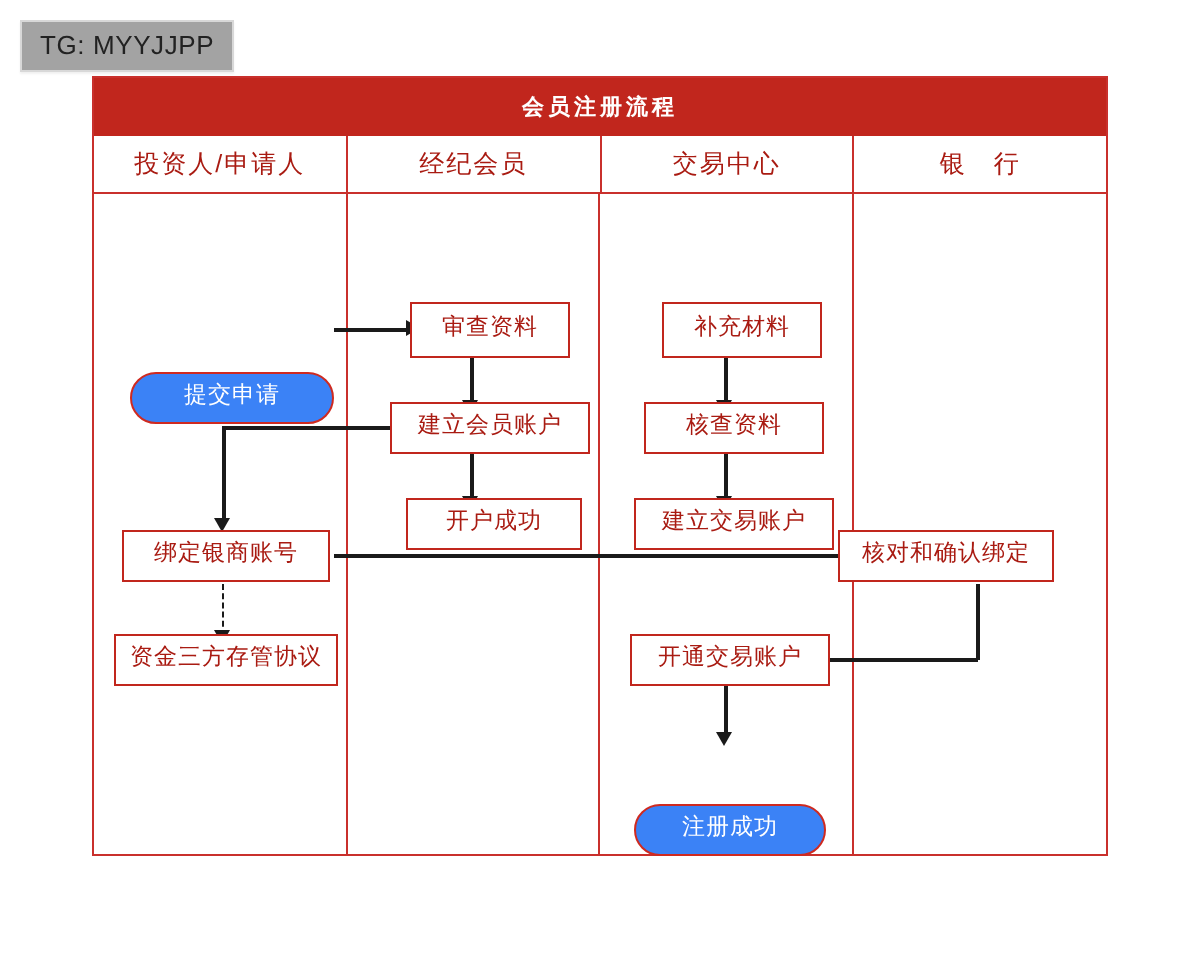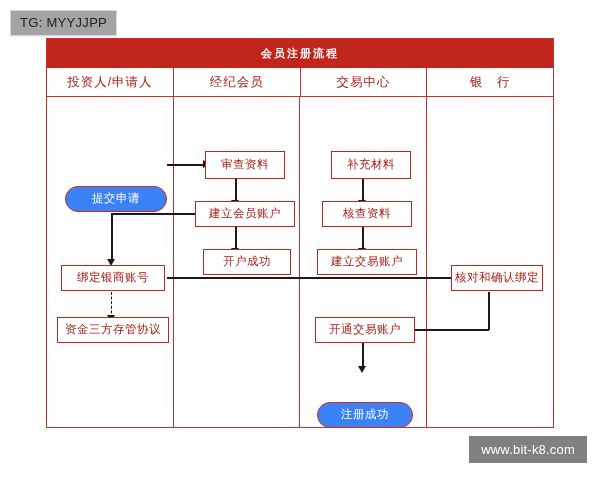--- a/index.html
+++ b/index.html
@@ -229,25 +229,24 @@
       <div class="node box" style="left:148px; top:104px; width:100px; height:26px;">建立会员账户</div>
 
       <div class="node box" style="left:275px; top:104px; width:90px; height:26px;">核查资料</div>
 
       <div class="node box" style="left:156px; top:152px; width:88px; height:26px;">开户成功</div>
 
       <div class="node box" style="left:270px; top:152px; width:100px; height:26px;">建立交易账户</div>
 
       <div class="node box" style="left:14px; top:168px; width:104px; height:26px;">绑定银商账号</div>
 
-      <div class="node box" style="left:404px; top:168px; width:92px; height:26px;">核对和确认绑定</div>
+      <div class="node box" style="left:372px; top:168px; width:108px; height:26px;">核对和确认绑定</div>
 
       <div class="node box" style="left:10px; top:220px; width:112px; height:26px;text-align:right;">资金三方存管协议</div>
 
       <div class="node box" style="left:268px; top:220px; width:100px; height:26px;">开通交易账户</div>
 
       <div class="node pill" style="left:270px; top:270px; width:96px; height:26px;">注册成功</div>
 
     </div>
   </div>
 
-  <div class="site-tag">www.bit-k8.com</div>
 </div>
 
 </body></html>

